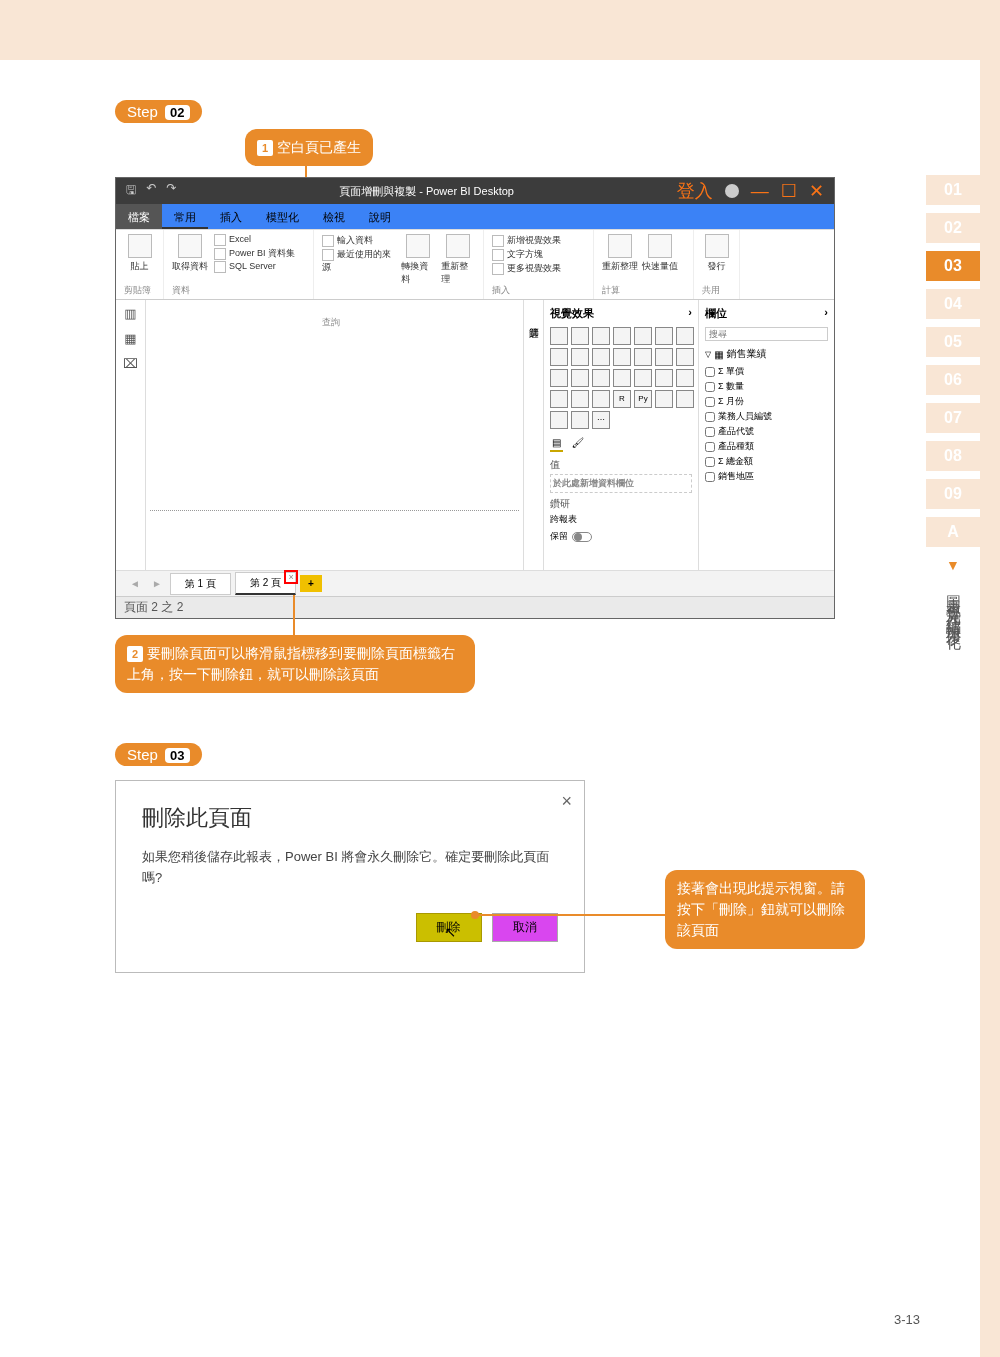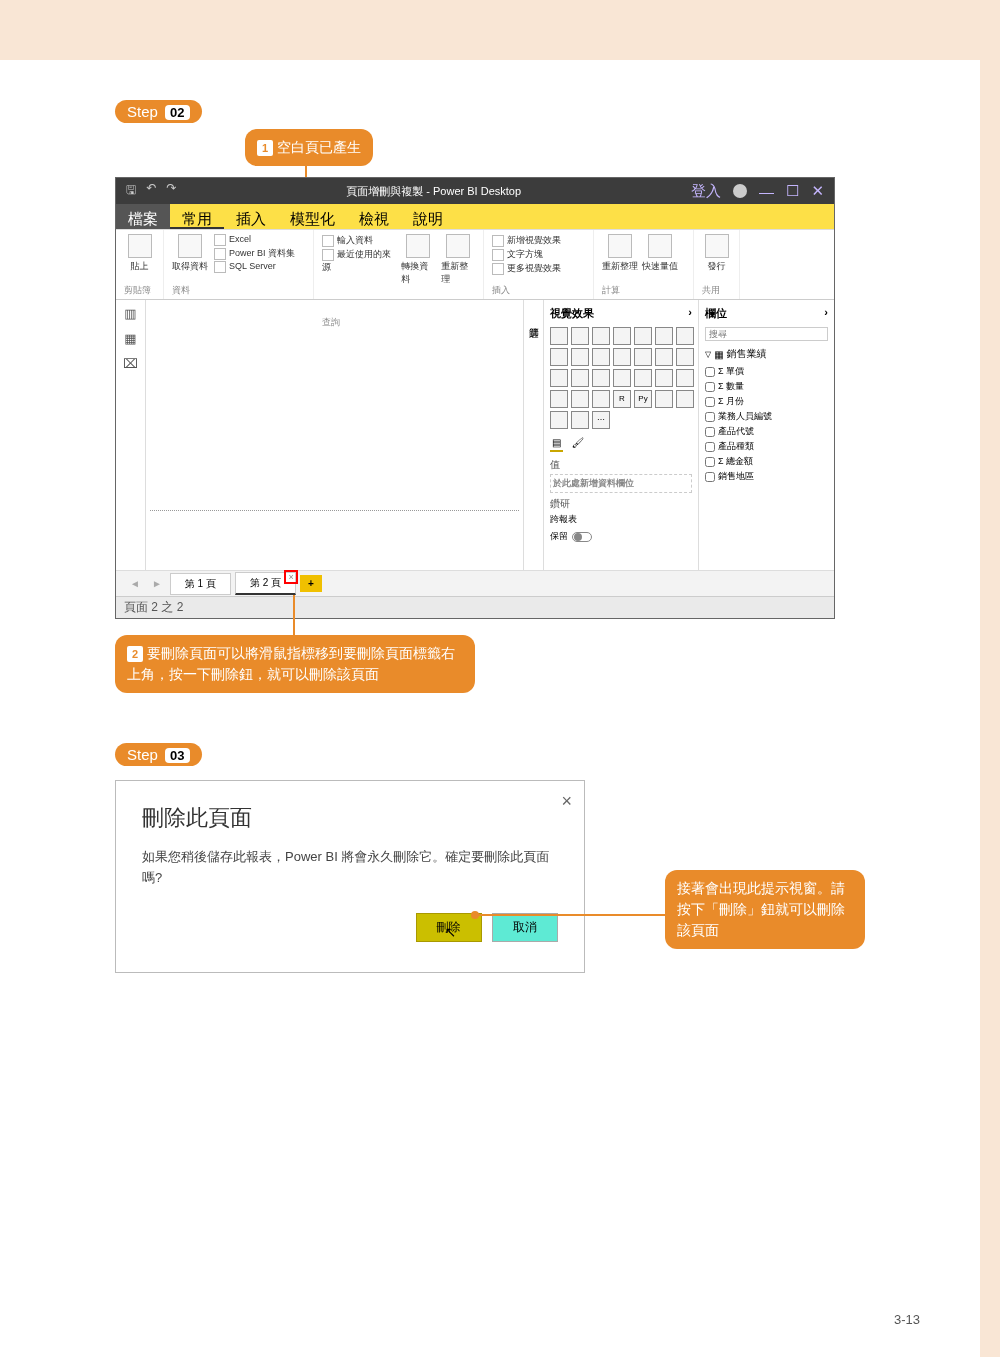--- a/index.html
+++ b/index.html
@@ -23,24 +23,24 @@
   .callout .num { display: inline-block; background: #fff; color: #e98b2a; font-weight: bold; width: 16px; height: 16px; font-size: 11px; text-align: center; line-height: 16px; margin-right: 4px; border-radius: 2px; }
   .leader-v { position: absolute; width: 2px; background: #e98b2a; }
   .leader-h { position: absolute; height: 2px; background: #e98b2a; }
   .leader-dot { position: absolute; width: 8px; height: 8px; background: #e98b2a; border-radius: 50%; }
 
   
   .pbi-window { border: 1px solid #666; background: #f3f3f3; width: 720px; position: relative; }
   .titlebar { background: #3c3c3c; color: #fff; font-size: 11px; height: 26px; display: flex; align-items: center; }
   .titlebar .left-icons { display: flex; gap: 10px; padding-left: 10px; color: #ccc; font-size: 12px; }
   .titlebar .wtitle { flex: 1; text-align: center; }
-  .titlebar .right-ctrl { display: flex; align-items: center; gap: 12px; padding-right: 10px; color: #c4b5fd; font-size: 15px; }
+  .titlebar .right-ctrl { display: flex; align-items: center; gap: 12px; padding-right: 10px; color: #f97316; font-size: 18px; }
   .titlebar .right-ctrl .avatar { width: 14px; height: 14px; background: #ccc; border-radius: 50%; }
 
-  .ribbon-tabs { background: #fde047; border-bottom: 1px solid #ddd; height: 26px; display: flex; font-size: 15px; }
+  .ribbon-tabs { background: #3b82f6; border-bottom: 1px solid #ddd; height: 26px; display: flex; font-size: 11px; }
   .ribbon-tabs div { padding: 6px 12px; }
   .ribbon-tabs .file { background: #555; color: #fff; }
   .ribbon-tabs .active-tab { border-bottom: 2px solid #333; }
 
   .ribbon-body { background: #fff; height: 70px; display: flex; font-size: 10px; color: #333; border-bottom: 1px solid #ccc; }
   .rgroup { border-right: 1px solid #eee; padding: 4px 8px 2px; display: flex; flex-direction: column; justify-content: space-between; }
   .rgroup .grplabel { font-size: 9px; color: #888; text-align: left; margin-top: 2px; }
   .rbtn { display: flex; flex-direction: column; align-items: center; font-size: 9px; gap: 2px; }
   .rbtn .ico { width: 24px; height: 24px; border: 1px solid #bbb; background: #f8f8f8; }
   .rlist { display: flex; flex-direction: column; gap: 1px; font-size: 9px; }
@@ -79,31 +79,45 @@
   .tabstrip .add { background: #f0c000; padding: 3px 8px; font-weight: bold; }
   .red-box { outline: 2px solid red; outline-offset: -1px; }
   .statusbar { background: #eaeaea; font-size: 12px; color: #555; padding: 2px 8px; border-top: 1px solid #ccc; }
 
   
   .dialog { border: 1px solid #bbb; background: #fff; width: 470px; padding: 22px 26px 30px; position: relative; }
   .dialog .dclose { position: absolute; right: 12px; top: 10px; font-size: 18px; color: #666; }
   .dialog h2 { font-size: 22px; font-weight: 300; color: #333; margin-bottom: 14px; }
   .dialog p { font-size: 13px; color: #444; line-height: 1.6; }
   .dialog .btns { text-align: right; margin-top: 24px; }
-  .dialog button { font-size: 12px; padding: 5px 20px; border: 1px solid #aaa; background: #5eead4; margin-left: 6px; }
+  .dialog button { font-size: 12px; padding: 5px 20px; border: 1px solid #aaa; background: #d946ef; margin-left: 6px; }
   .dialog button.primary { background: #cbbf00; border-color: #a99900; position: relative; }
   .cursor { position: absolute; font-size: 14px; color: #000; }
 
   .page-num { position: absolute; right: 60px; bottom: 30px; font-size: 13px; color: #555; }
 </style>
 </head>
 <body>
 
 <div class="page-inner">
 
+  <div class="chapter-tabs">
+    <div class="ctab">01</div>
+    <div class="ctab">02</div>
+    <div class="ctab active">03</div>
+    <div class="ctab">04</div>
+    <div class="ctab">05</div>
+    <div class="ctab">06</div>
+    <div class="ctab">07</div>
+    <div class="ctab">08</div>
+    <div class="ctab">09</div>
+    <div class="ctab">A</div>
+    <div class="side-arrow">▼</div>
+    <div class="side-vert">圖表視覺元件編輯與優化</div>
+  </div>
 
   <div class="content-col">
 
     
     <span class="step-badge">
       <span>Step</span> <b>02</b>
     </span>
 
     
     <div style="position:relative; height:48px; margin-top:6px;">

